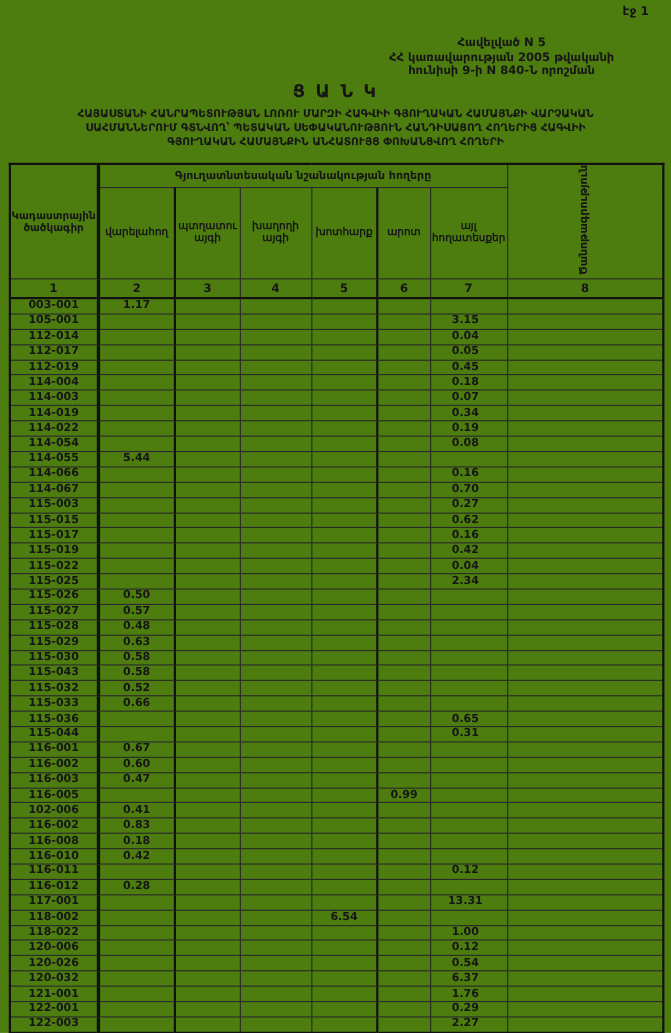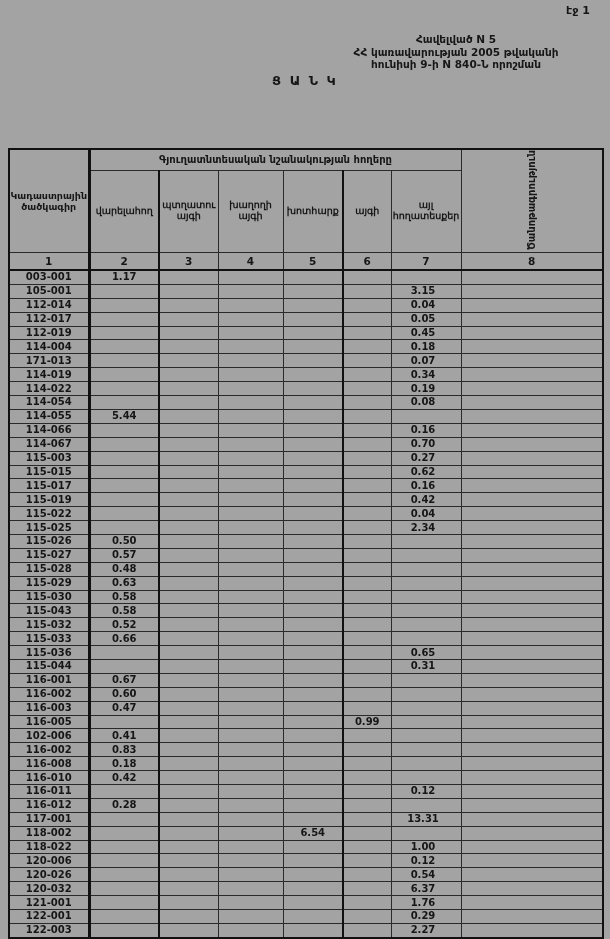--- a/index.html
+++ b/index.html
@@ -1,20 +1,20 @@
 <!DOCTYPE html>
 <html><head>
 <meta charset="utf-8">
 <style>
   html, body { margin: 0; padding: 0; background: #ffffff; }
   .page {
     position: relative;
     width: 610px;
     height: 939px;
-    background: #a3a3a3;
+    background: #4d7c0f;
     font-family: "DejaVu Sans", sans-serif;
     font-weight: 700;
     color: #161616;
     overflow: hidden;
   }
   .page-label {
     position: absolute;
     top: 4px;
     right: 20px;
     font-size: 11px;
@@ -27,21 +27,21 @@
     text-align: center;
     font-size: 10.5px;
     line-height: 12.5px;
   }
   .doc-heading {
     position: absolute;
     top: 73px;
     left: 0;
     width: 100%;
     text-align: center;
-    font-size: 13px;
+    font-size: 16px;
     letter-spacing: 2px;
   }
   .doc-title {
     position: absolute;
     top: 97px;
     left: 0;
     width: 100%;
     text-align: center;
     font-size: 9.6px;
     line-height: 13px;
@@ -106,20 +106,25 @@
   <div class="page-label">էջ 1</div>
 
   <div class="appendix">
     <div>Հավելված N 5</div>
     <div>ՀՀ կառավարության 2005 թվականի</div>
     <div>հունիսի 9-ի N 840-Ն որոշման</div>
   </div>
 
   <div class="doc-heading">Ց Ա Ն Կ</div>
 
+  <div class="doc-title">
+    <div>ՀԱՅԱՍՏԱՆԻ ՀԱՆՐԱՊԵՏՈՒԹՅԱՆ ԼՈՌՈՒ ՄԱՐԶԻ ՀԱԳՎԻԻ ԳՅՈՒՂԱԿԱՆ ՀԱՄԱՅՆՔԻ ՎԱՐՉԱԿԱՆ</div>
+    <div>ՍԱՀՄԱՆՆԵՐՈՒՄ ԳՏՆՎՈՂ՝ ՊԵՏԱԿԱՆ ՍԵՓԱԿԱՆՈՒԹՅՈՒՆ ՀԱՆԴԻՍԱՑՈՂ ՀՈՂԵՐԻՑ ՀԱԳՎԻԻ</div>
+    <div>ԳՅՈՒՂԱԿԱՆ ՀԱՄԱՅՆՔԻՆ ԱՆՀԱՏՈՒՅՑ ՓՈԽԱՆՑՎՈՂ ՀՈՂԵՐԻ</div>
+  </div>
 
   <table class="land-table">
     <colgroup>
       <col style="width:80px">
         <col style="width:70px">
         <col style="width:59px">
         <col style="width:65px">
       <col style="width:60px">
         <col style="width:48px">
         <col style="width:70px">
@@ -131,21 +136,21 @@
         <th colspan="6" class="group-head">Գյուղատնտեսական նշանակության հողերը</th>
         <th rowspan="2">
           <span class="vertical-text">Ծանոթագրություն</span>
         </th>
       </tr>
       <tr class="sub-row">
         <th class="bcol2">վարելահող</th>
         <th>պտղատու այգի</th>
         <th>խաղողի այգի</th>
         <th class="bcol5">խոտհարք</th>
-        <th>այգի</th>
+        <th>արոտ</th>
         <th>այլ հողատեսքեր</th>
       </tr>
       <tr class="num-row">
         <td class="bcol1">1</td>
         <td class="bcol2">2</td>
         <td>3</td>
         <td>4</td>
         <td class="bcol5">5</td>
         <td>6</td>
         <td>7</td>
@@ -207,21 +212,21 @@
           <td class="c1 bcol1">114-004</td>
           <td class="c2 bcol2"></td>
           <td class="c3"></td>
           <td class="c4"></td>
           <td class="c5 bcol5"></td>
           <td class="c6"></td>
           <td class="c7">0.18</td>
           <td class="c8"></td>
         </tr>
         <tr>
-          <td class="c1 bcol1">171-013</td>
+          <td class="c1 bcol1">114-003</td>
           <td class="c2 bcol2"></td>
           <td class="c3"></td>
           <td class="c4"></td>
           <td class="c5 bcol5"></td>
           <td class="c6"></td>
           <td class="c7">0.07</td>
           <td class="c8"></td>
         </tr>
         <tr>
           <td class="c1 bcol1">114-019</td>

